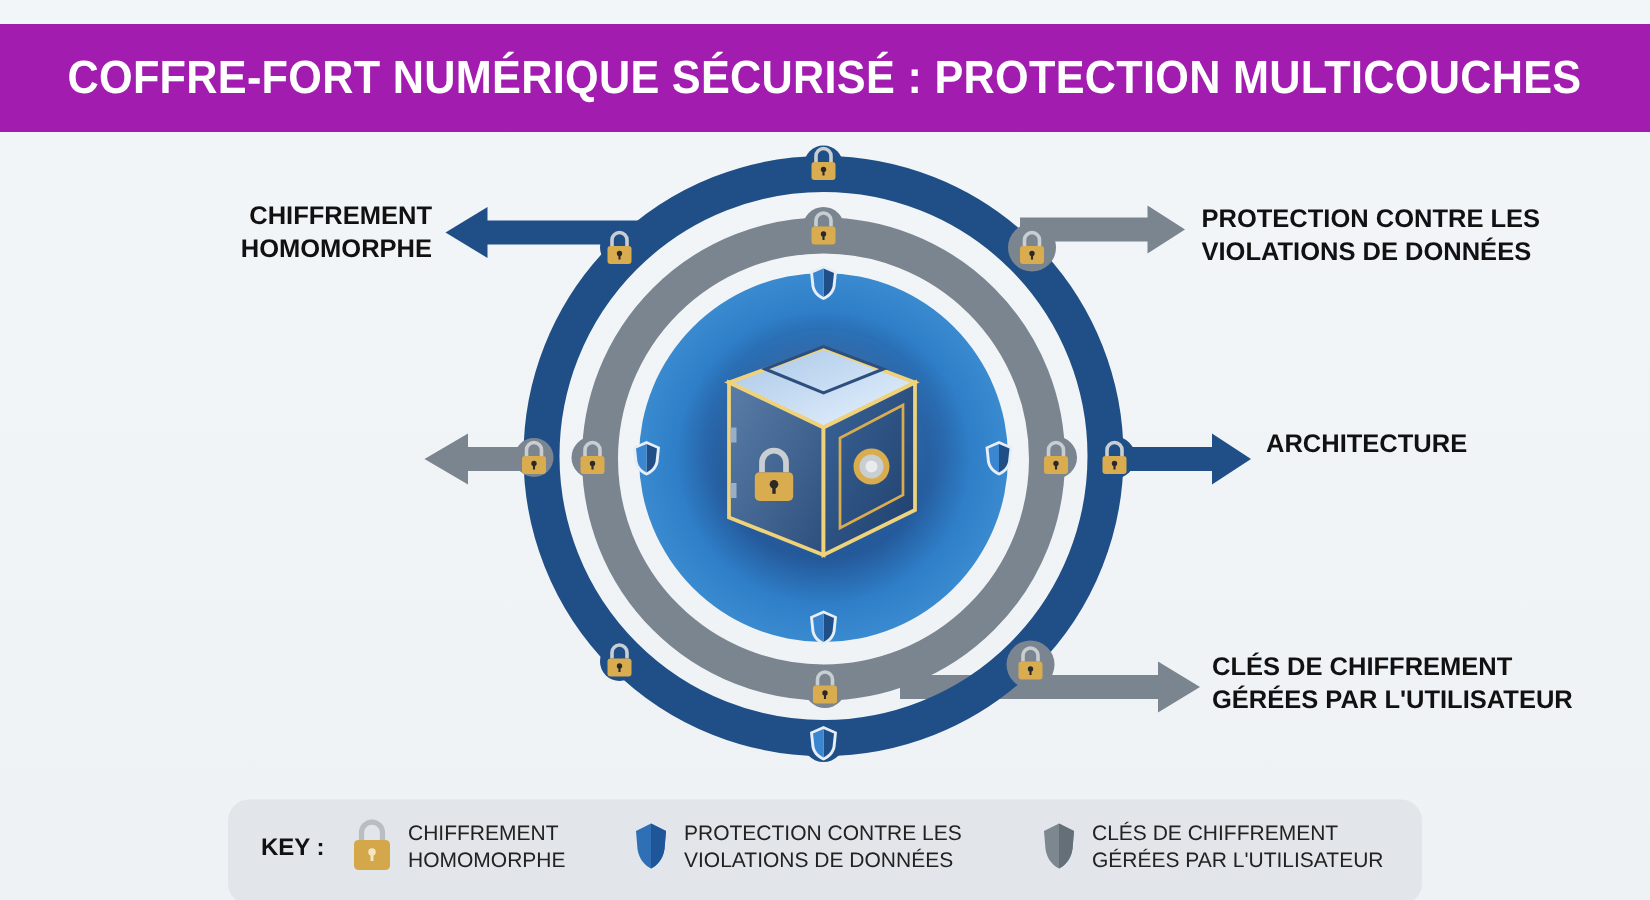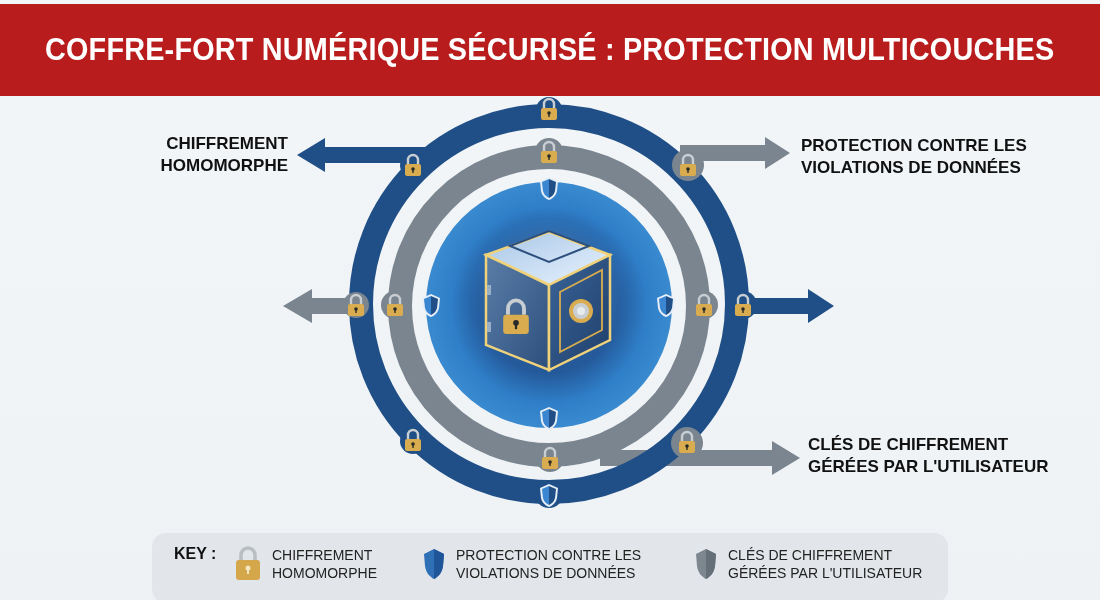--- a/index.html
+++ b/index.html
@@ -2,41 +2,41 @@
 <html><head>
 <meta charset="utf-8">
 <style>
   html, body { margin:0; padding:0; }
   body {
     width:1100px; height:600px; overflow:hidden; position:relative;
     background: linear-gradient(180deg,#f3f6f8 0%,#eef2f5 100%);
     font-family: "Liberation Sans", "DejaVu Sans", sans-serif;
   }
   .header {
-    position:absolute; left:0; top:4px; width:1100px; height:92px;
-    background:#b91c1c; display:flex; align-items:center; justify-content:center;
+    position:absolute; left:0; top:16px; width:1100px; height:72px;
+    background:#a21caf; display:flex; align-items:center; justify-content:center;
   }
   .header h1 {
     margin:0; color:#ffffff; font-size:31px; font-weight:bold; letter-spacing:0.2px;
     font-family: "Liberation Sans", "DejaVu Sans", sans-serif;
     transform: scaleX(0.93);
   }
   .diagram { position:absolute; left:0; top:0; width:1100px; height:600px; }
   .label {
     position:absolute; font-weight:bold; color:#111; font-size:17px; line-height:22px;
     font-family: "Liberation Sans", "DejaVu Sans", sans-serif;
   }
   .label span { display:block; }
   .right-align { text-align:right; }
   .key {
     position:absolute; left:152px; top:533px; width:796px; height:70px;
     background:#e2e6ea; border-radius:14px;
   }
   .key-title {
-    position:absolute; left:22px; top:12px; font-weight:bold; font-size:16px; color:#111;
+    position:absolute; left:22px; top:24px; font-weight:bold; font-size:16px; color:#111;
   }
   .key-item { position:absolute; top:13px; display:flex; align-items:center; }
   .key-item .txt { font-size:14px; line-height:18px; color:#222; margin-left:10px; }
   .key-item .txt span { display:block; }
 </style>
 </head>
 <body>
 
 <div class="header">
   <h1>COFFRE-FORT NUMÉRIQUE SÉCURISÉ : PROTECTION MULTICOUCHES</h1>
@@ -197,20 +197,21 @@
   <span>CHIFFREMENT</span>
   <span>HOMOMORPHE</span>
 </div>
 <div class="label right-align" style="left:40px; top:285px; width:236px;">
 </div>
 <div class="label" style="left:801px; top:135px; width:260px;">
   <span>PROTECTION CONTRE LES</span>
   <span>VIOLATIONS DE DONNÉES</span>
 </div>
 <div class="label" style="left:844px; top:285px; width:200px;">
+  <span>ARCHITECTURE</span>
 </div>
 <div class="label" style="left:808px; top:434px; width:270px;">
   <span>CLÉS DE CHIFFREMENT</span>
   <span>GÉRÉES PAR L'UTILISATEUR</span>
 </div>
 
 <div class="key">
   <div class="key-title">KEY :</div>
 
   <div class="key-item" style="left:82px;">

